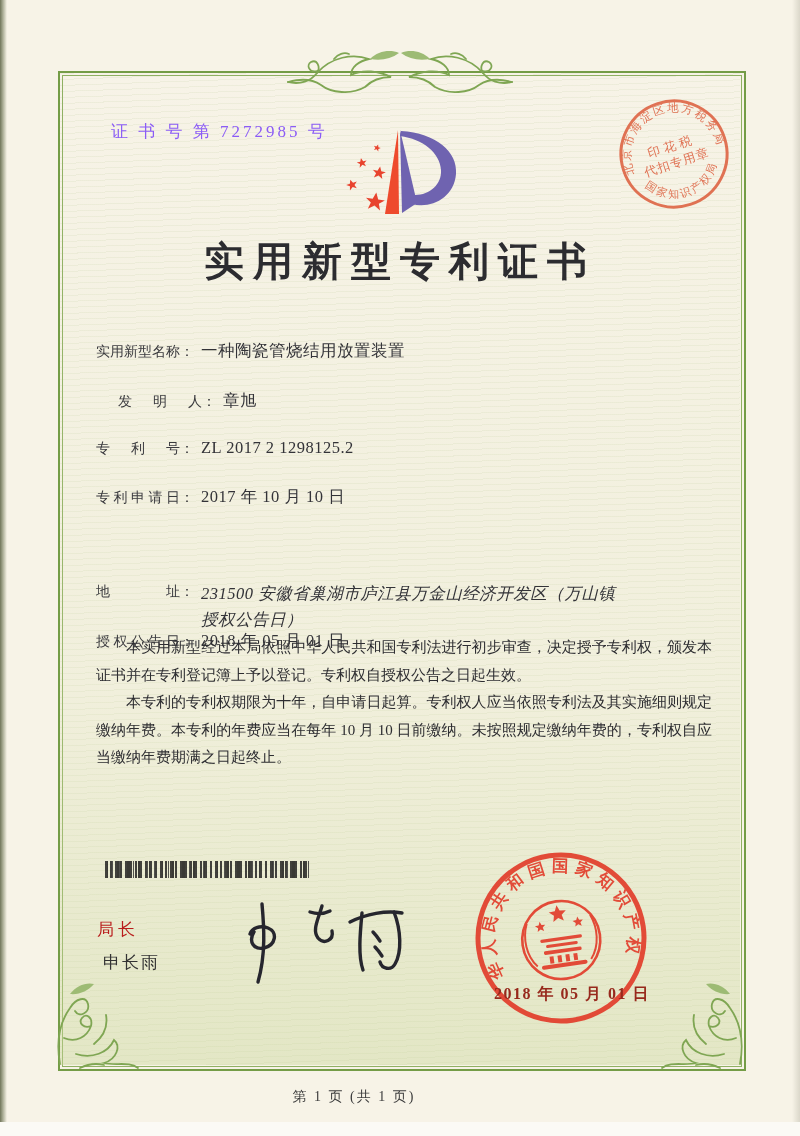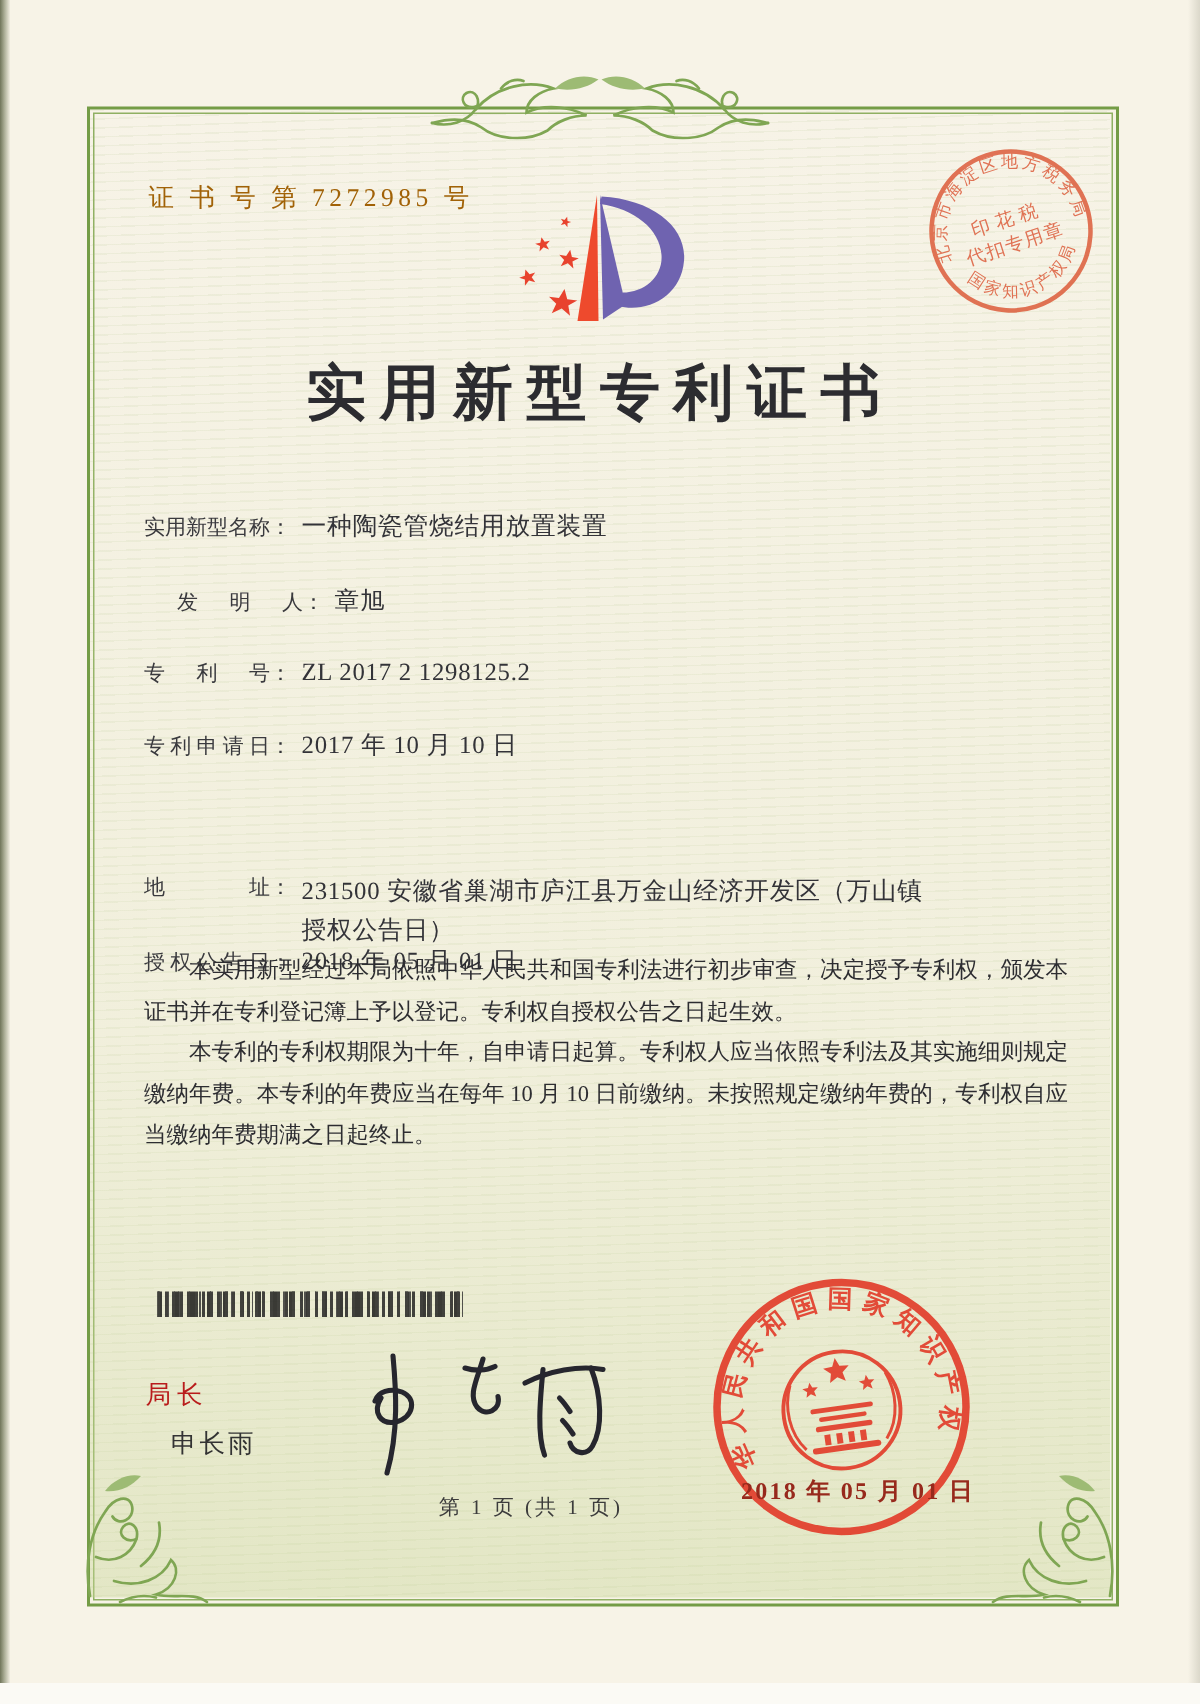--- a/index.html
+++ b/index.html
@@ -12,45 +12,45 @@
               background:linear-gradient(270deg,rgba(90,90,70,.18),rgba(0,0,0,0));}
   .edge-bottom{position:absolute;left:0;bottom:0;width:800px;height:14px;background:#fbfaf5;}
   
   .frame{position:absolute;left:58px;top:71px;width:684px;height:996px;border:2px solid #749c46;}
   .frame-inner{position:absolute;inset:2px;border:1px solid #8fb062;}
   .texture{position:absolute;left:60px;top:73px;width:680px;height:992px;pointer-events:none;
     background:
       linear-gradient(180deg,rgba(214,222,170,0) 0%,rgba(214,222,170,.18) 62%,rgba(199,213,150,.42) 100%),
       repeating-linear-gradient(178deg,rgba(151,178,108,.10) 0 1px,rgba(0,0,0,0) 1px 6px);}
   .abs{position:absolute;}
-  .cert-no{left:99px;top:120px;font-size:17px;letter-spacing:3px;color:#a16207;}
+  .cert-no{left:111px;top:120px;font-size:17px;letter-spacing:3px;color:#8b5cf6;}
   .title{left:0;top:234px;width:800px;text-align:center;font-size:40px;font-weight:700;
          letter-spacing:9px;color:#2c2c30;}
   
   .row{left:96px;font-size:16.5px;color:#333338;white-space:nowrap;}
   .lbl{display:inline-block;width:84px;font-size:14px;color:#3a3a3e;vertical-align:baseline;
        text-align:justify;text-align-last:justify;}
   .colon{font-size:14px;margin-right:7px;}
   .val{font-size:16.5px;letter-spacing:.5px;}
   .addr-val{display:inline-block;vertical-align:top;white-space:normal;width:500px;
-            font-size:16.5px;line-height:26px;letter-spacing:.5px;}
+            font-size:16.5px;line-height:26px;letter-spacing:.5px;font-style:italic;}
   .grant2{position:absolute;left:358px;top:0;white-space:nowrap;}
   
   .body-text{left:96px;top:634px;width:616px;font-size:15px;line-height:27.6px;
              text-align:justify;color:#2d2d31;}
   .body-text p{margin:0;text-indent:2em;}
   .barcode{left:105px;top:861px;width:205px;height:17px;opacity:.82;
     background:
       repeating-linear-gradient(90deg,#1c1c1c 0 2px,rgba(0,0,0,0) 2px 5px),
       repeating-linear-gradient(90deg,#141414 0 3px,rgba(0,0,0,0) 3px 11px),
       repeating-linear-gradient(90deg,#303030 0 1px,rgba(0,0,0,0) 1px 7px);}
   .signer-title{left:97px;top:918px;font-size:17px;letter-spacing:4px;color:#b91c1c;}
-  .signer-name{left:114px;top:951px;font-size:17px;letter-spacing:2px;color:#333;}
+  .signer-name{left:103px;top:951px;font-size:17px;letter-spacing:2px;color:#333;}
   .seal-date{left:494px;top:984px;font-size:16px;font-weight:700;letter-spacing:1.5px;color:#97291c;}
-  .footer{left:0;top:996px;width:708px;text-align:center;font-size:14px;letter-spacing:2px;color:#3c3c3c;}
+  .footer{left:0;top:1088px;width:708px;text-align:center;font-size:14px;letter-spacing:2px;color:#3c3c3c;}
   svg{display:block;}
   .g-stroke{stroke:#7fa653;fill:none;stroke-width:1.8;stroke-linecap:round;}
 </style>
 </head>
 <body>
 
 <div class="stage">
 
   <div class="edge-left abs" style="left:0;top:0;"></div>
   <div class="edge-right abs" style="right:0;top:0;"></div>

